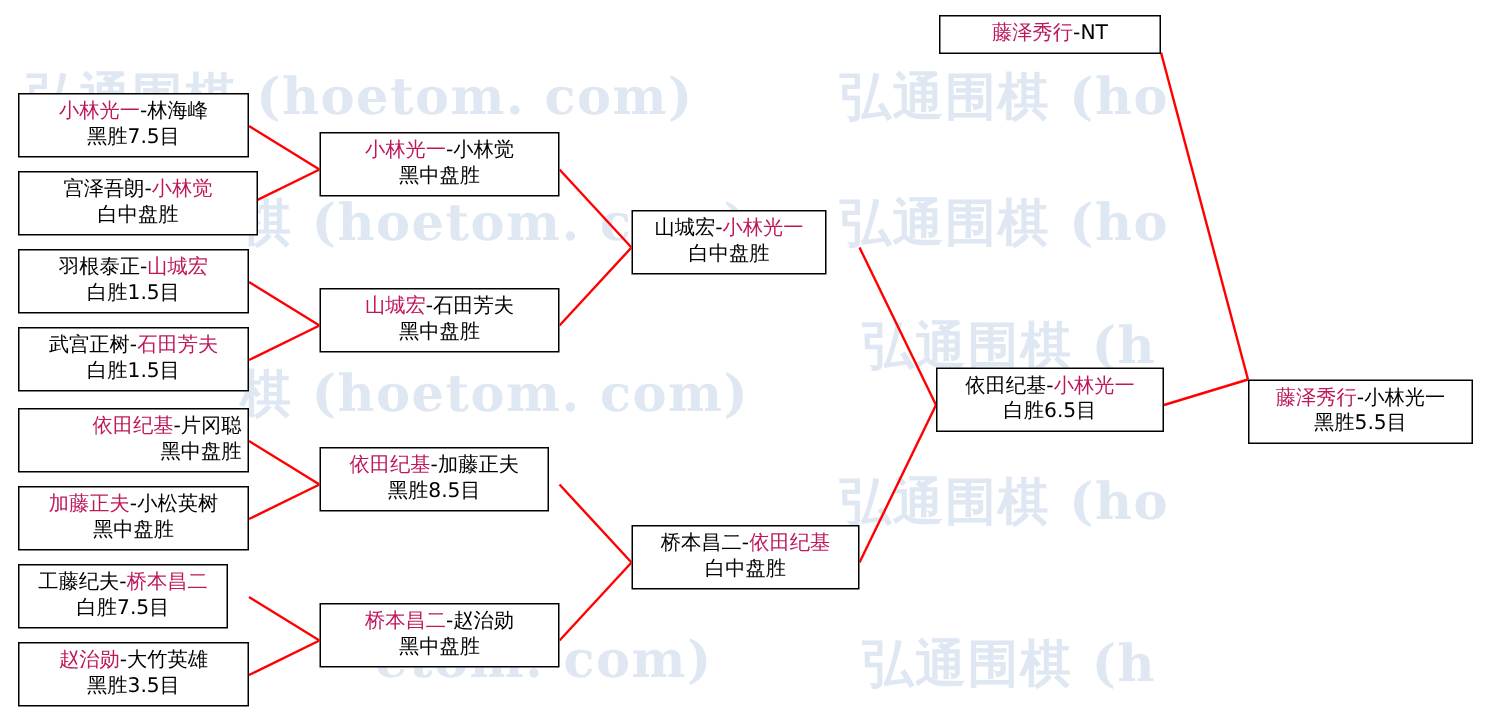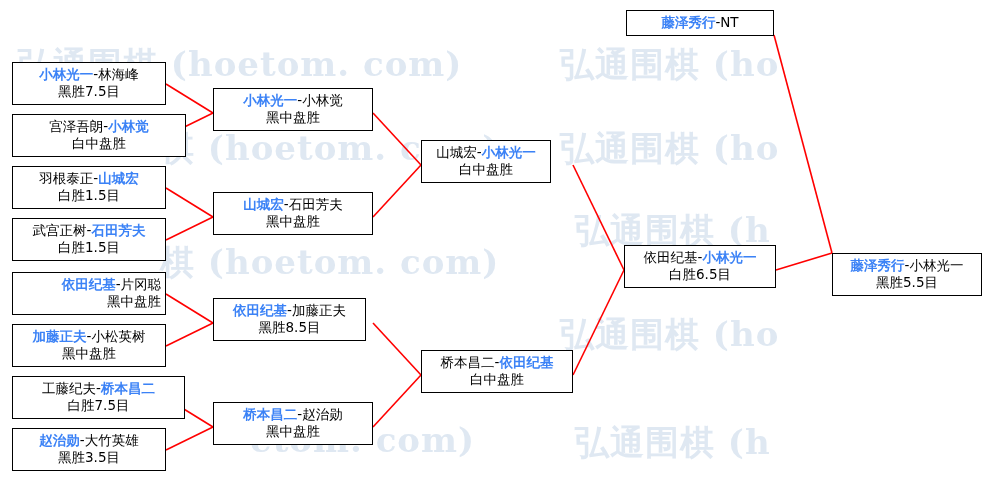--- a/index.html
+++ b/index.html
@@ -45,22 +45,21 @@
     font-size: 13.5px;
     line-height: 17px;
     padding: 3px 4px 4px 4px;
     white-space: nowrap;
     color: #000000;
   }
   .node .ln {
     display: block;
   }
   .red {
-    color: #3b82f6;
-    font-weight: bold;
+    color: #be185d;
   }
   .blk {
     color: #000000;
   }
 </style>
 </head>
 <body>
 
 <div id="root">
 
@@ -103,41 +102,41 @@
       <path d="M774,35 L832,253"></path>
       <path d="M776,270 L832,253"></path>
     </g>
   </svg>
 
   <div id="node-layer">
       <div class="node" style="left: 12px; top: 62px; width: 154px;">
         <span class="ln"><span class="red">小林光一</span><span class="blk">-</span><span class="blk">林海峰</span></span>
         <span class="ln blk">黑胜7.5目</span>
       </div>
-      <div class="node" style="left: 12px; top: 114px; width: 174px;">
+      <div class="node" style="left: 12px; top: 114px; width: 160px;">
         <span class="ln"><span class="blk">宫泽吾朗</span><span class="blk">-</span><span class="red">小林觉</span></span>
         <span class="ln blk">白中盘胜</span>
       </div>
       <div class="node" style="left: 12px; top: 166px; width: 154px;">
         <span class="ln"><span class="blk">羽根泰正</span><span class="blk">-</span><span class="red">山城宏</span></span>
         <span class="ln blk">白胜1.5目</span>
       </div>
       <div class="node" style="left: 12px; top: 218px; width: 154px;">
         <span class="ln"><span class="blk">武宫正树</span><span class="blk">-</span><span class="red">石田芳夫</span></span>
         <span class="ln blk">白胜1.5目</span>
       </div>
       <div class="node" style="left: 12px; top: 272px; width: 154px; text-align: right;">
         <span class="ln"><span class="red">依田纪基</span><span class="blk">-</span><span class="blk">片冈聪</span></span>
         <span class="ln blk">黑中盘胜</span>
       </div>
       <div class="node" style="left: 12px; top: 324px; width: 154px;">
         <span class="ln"><span class="red">加藤正夫</span><span class="blk">-</span><span class="blk">小松英树</span></span>
         <span class="ln blk">黑中盘胜</span>
       </div>
-      <div class="node" style="left: 12px; top: 376px; width: 173px;">
+      <div class="node" style="left: 12px; top: 376px; width: 140px;">
         <span class="ln"><span class="blk">工藤纪夫</span><span class="blk">-</span><span class="red">桥本昌二</span></span>
         <span class="ln blk">白胜7.5目</span>
       </div>
       <div class="node" style="left: 12px; top: 428px; width: 154px;">
         <span class="ln"><span class="red">赵治勋</span><span class="blk">-</span><span class="blk">大竹英雄</span></span>
         <span class="ln blk">黑胜3.5目</span>
       </div>
       <div class="node" style="left: 213px; top: 88px; width: 160px;">
         <span class="ln"><span class="red">小林光一</span><span class="blk">-</span><span class="blk">小林觉</span></span>
         <span class="ln blk">黑中盘胜</span>

